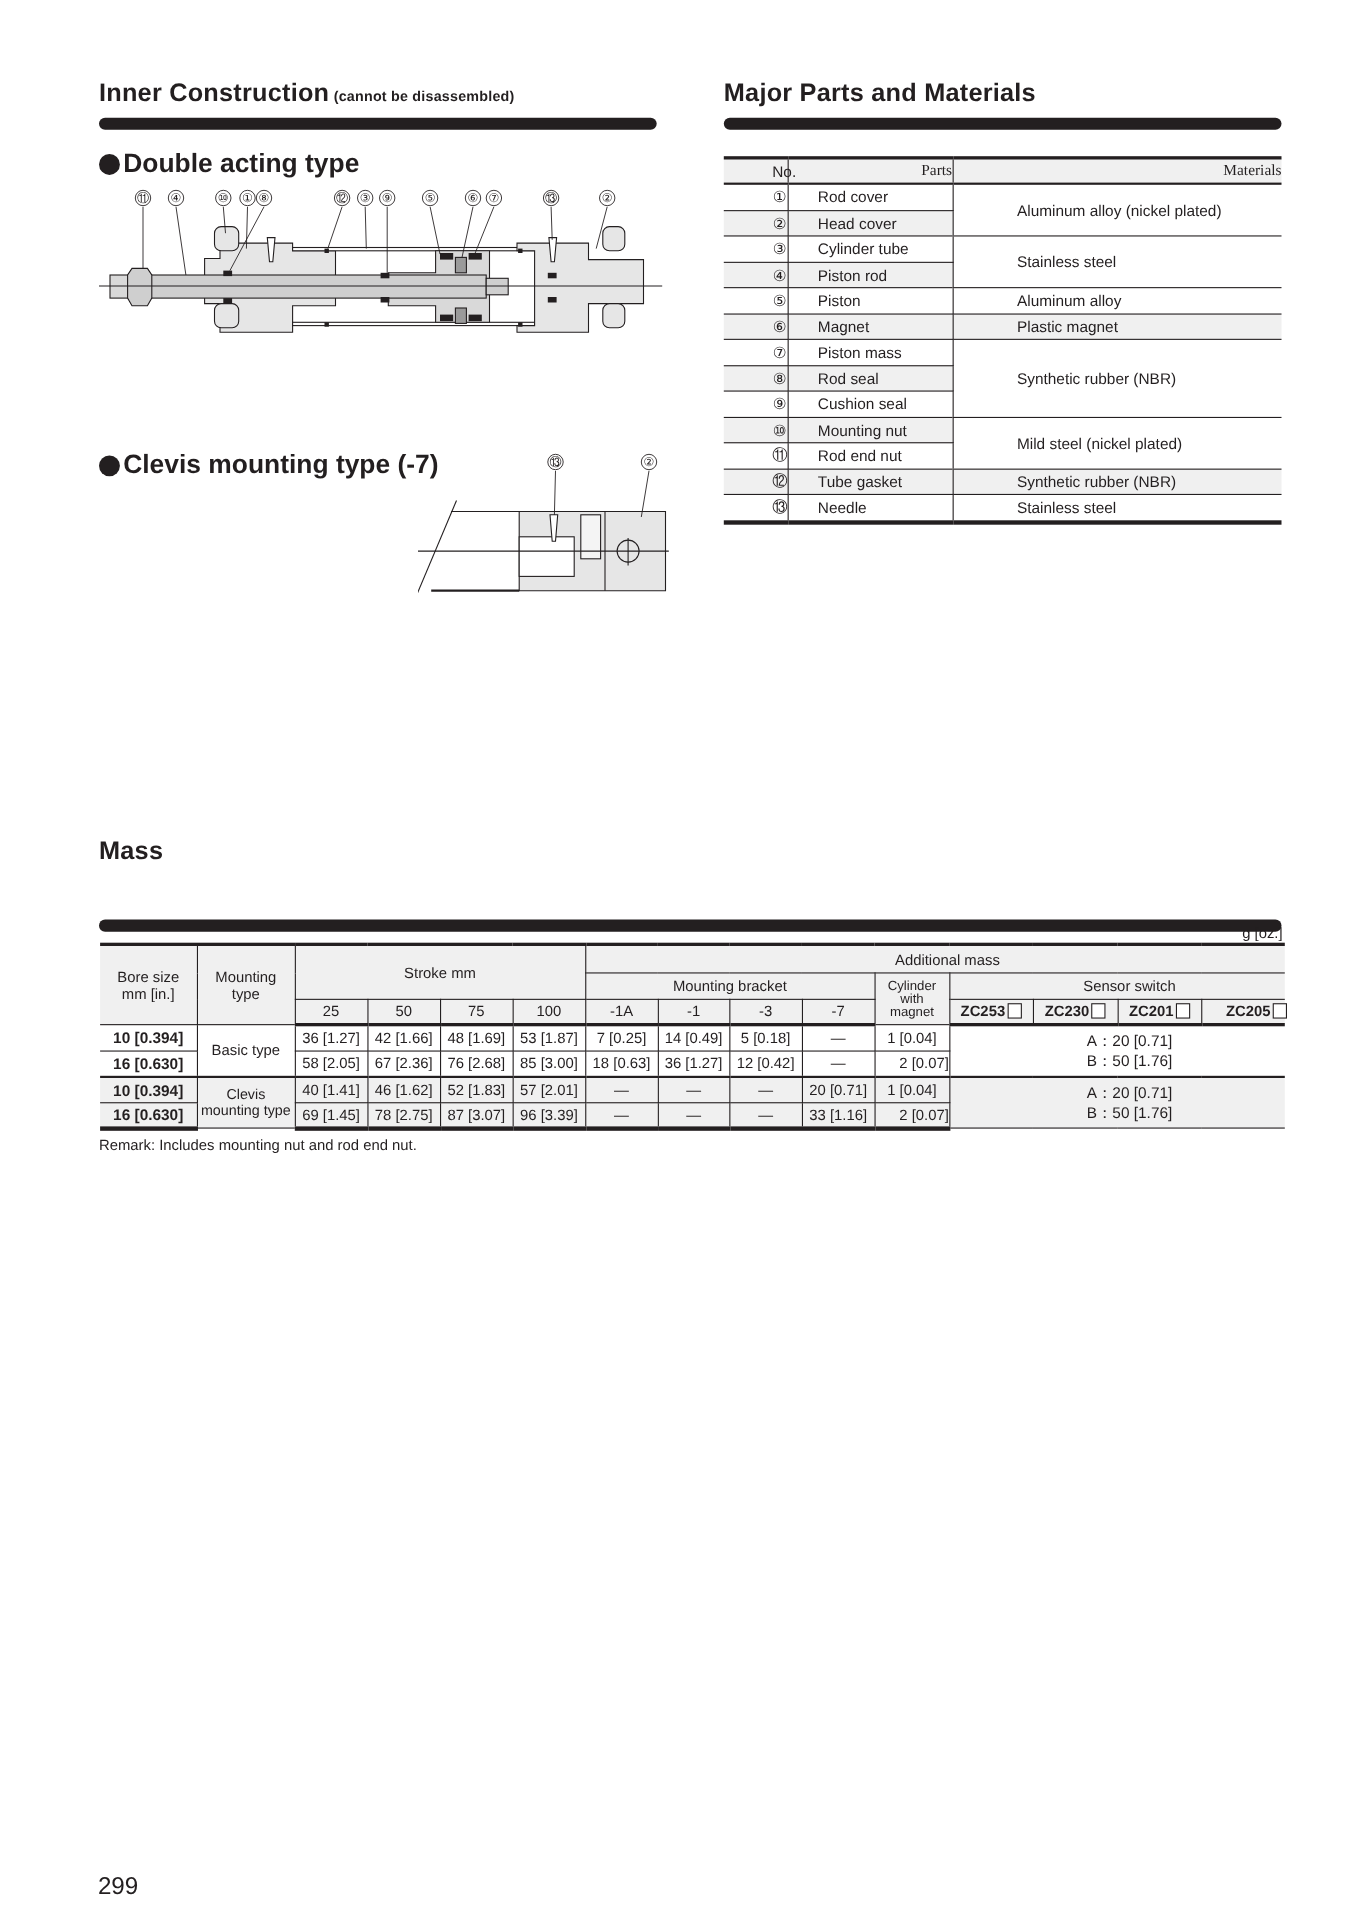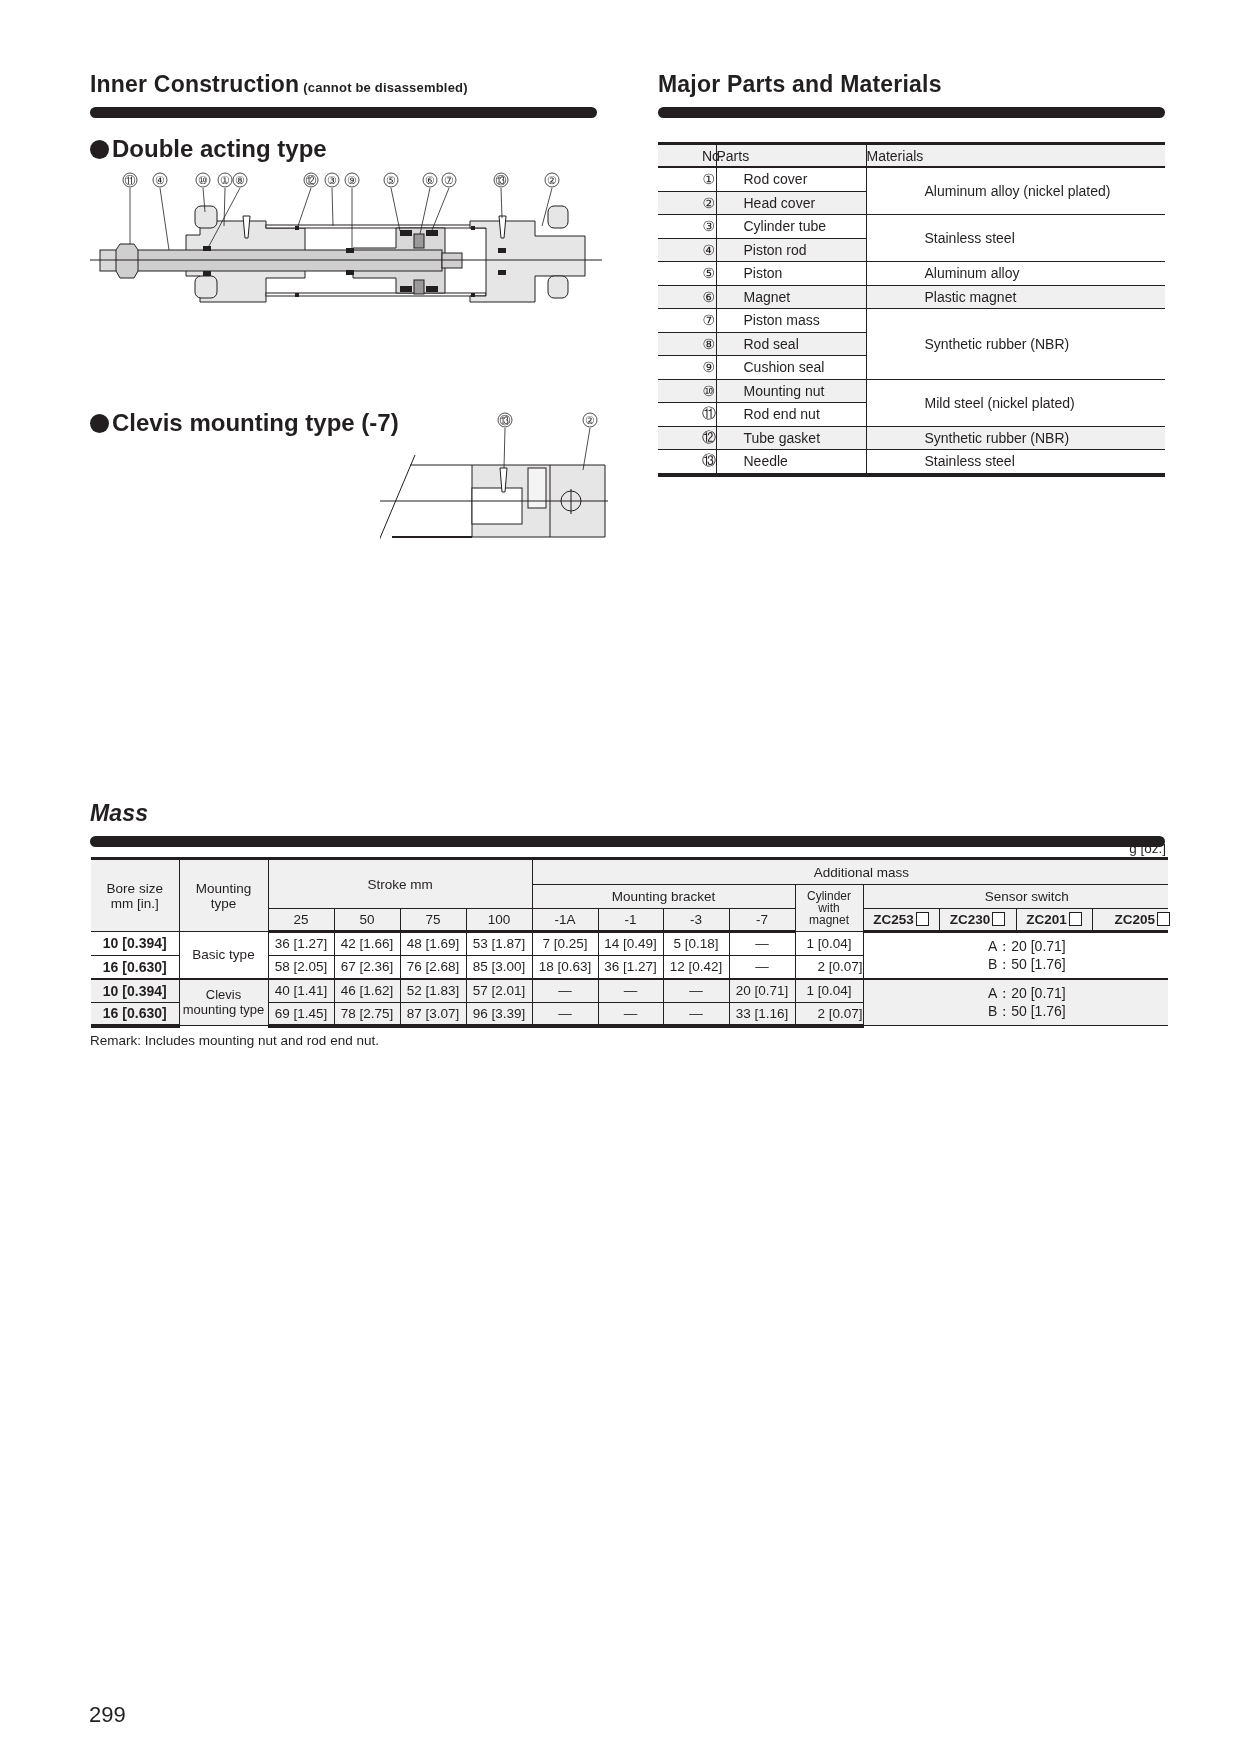--- a/index.html
+++ b/index.html
@@ -14,21 +14,21 @@
 
   table { border-collapse: collapse; font-family: "Liberation Sans", sans-serif; }
   
   #parts { left: 658px; top: 142px; width: 507px; font-size: 14px; table-layout: fixed; }
   #parts th, #parts td { height: 22.5px; padding: 0; border-bottom: 1px solid #231f20; }
   #parts thead th { background: #f0f0f0; font-weight: normal; border-top: 3px solid #231f20; border-bottom: 2px solid #231f20; height: 21px; }
   #parts tr:last-child td { border-bottom: 4px solid #231f20; }
   #parts td.no, #parts th.no { text-align: center; border-right: 1px solid #231f20; padding-left: 44px; }
   #parts td.part, #parts th.part { border-right: 1px solid #231f20; }
   #parts td.part { padding-left: 27px; }
-  #parts th.part, #parts th.mat { text-align: left; }
+  #parts th.part, #parts th.mat { text-align: right; font-family: Liberation Serif, serif; }
   #parts td.mat { padding-left: 58px; background: #fff; }
   #parts tr.shade td.no, #parts tr.shade td.part { background: #f0f0f0; }
   #parts tr.shade td.mat.single { background: #f0f0f0; }
 
   
   #mass { left: 91px; top: 857px; width: 1077px; font-size: 13.5px; table-layout: fixed; }
   #mass th, #mass td { border: 1px solid #231f20; padding: 0; text-align: center; white-space: nowrap; }
   #mass thead th { background: #f0f0f0; font-weight: normal; }
   #mass thead tr:first-child th { border-top: 3px solid #231f20; }
   #mass thead tr:last-child th { border-bottom: 3px solid #231f20; }
@@ -294,21 +294,21 @@
         <td class="mat single" rowspan="1">Synthetic rubber (NBR)</td>
       </tr>
       <tr>
         <td class="no"><span>⑬</span></td>
         <td class="part">Needle</td>
         <td class="mat single" rowspan="1">Stainless steel</td>
       </tr>
     </tbody>
 </table>
 
-<div class="abs h-title" style="left:90px; top:800px;font-style:italic;">Mass</div>
+<div class="abs h-title" style="left:90px; top:760px;">Mass</div>
 <div class="abs bar" style="left:90px; top:836px; width:1075px;"></div>
 <div class="abs" style="right:74px; top:841px; font-size:13.5px;">g [oz.]</div>
 
 <table id="mass" class="abs">
   <colgroup>
     <col style="width:88px">
       <col style="width:89px">
     <col style="width:66px">
       <col style="width:66px">
       <col style="width:66px">

